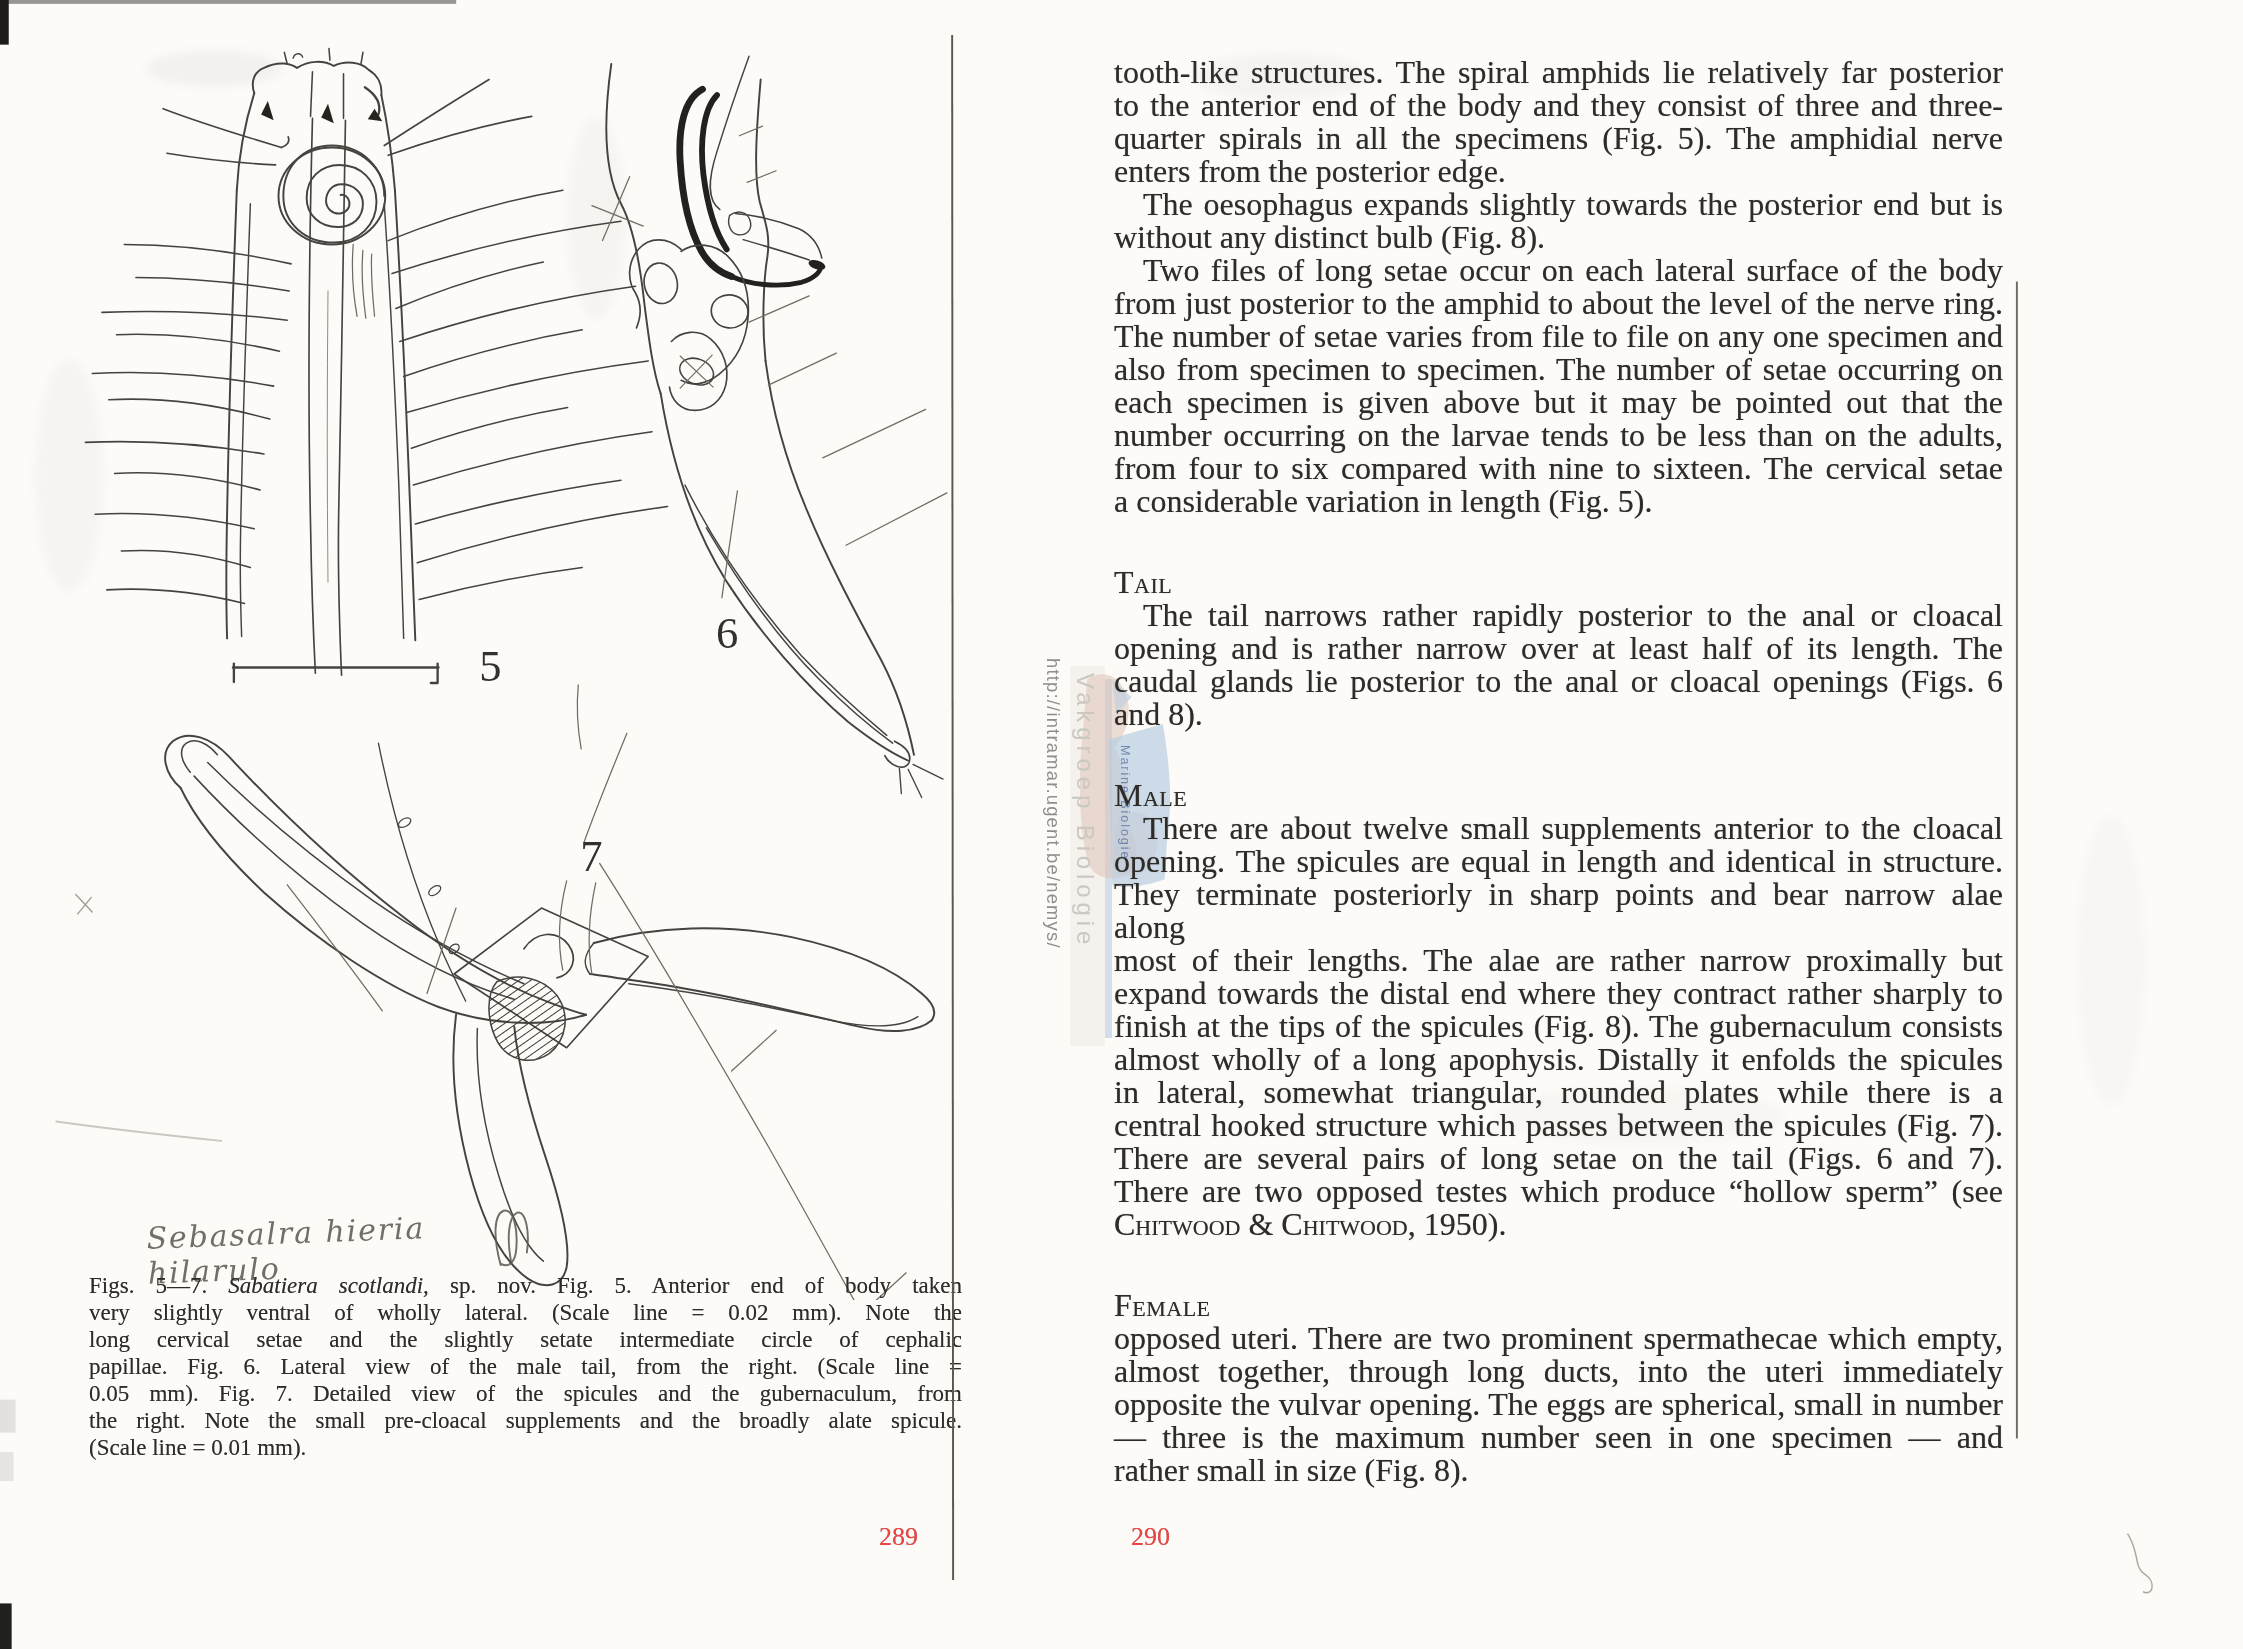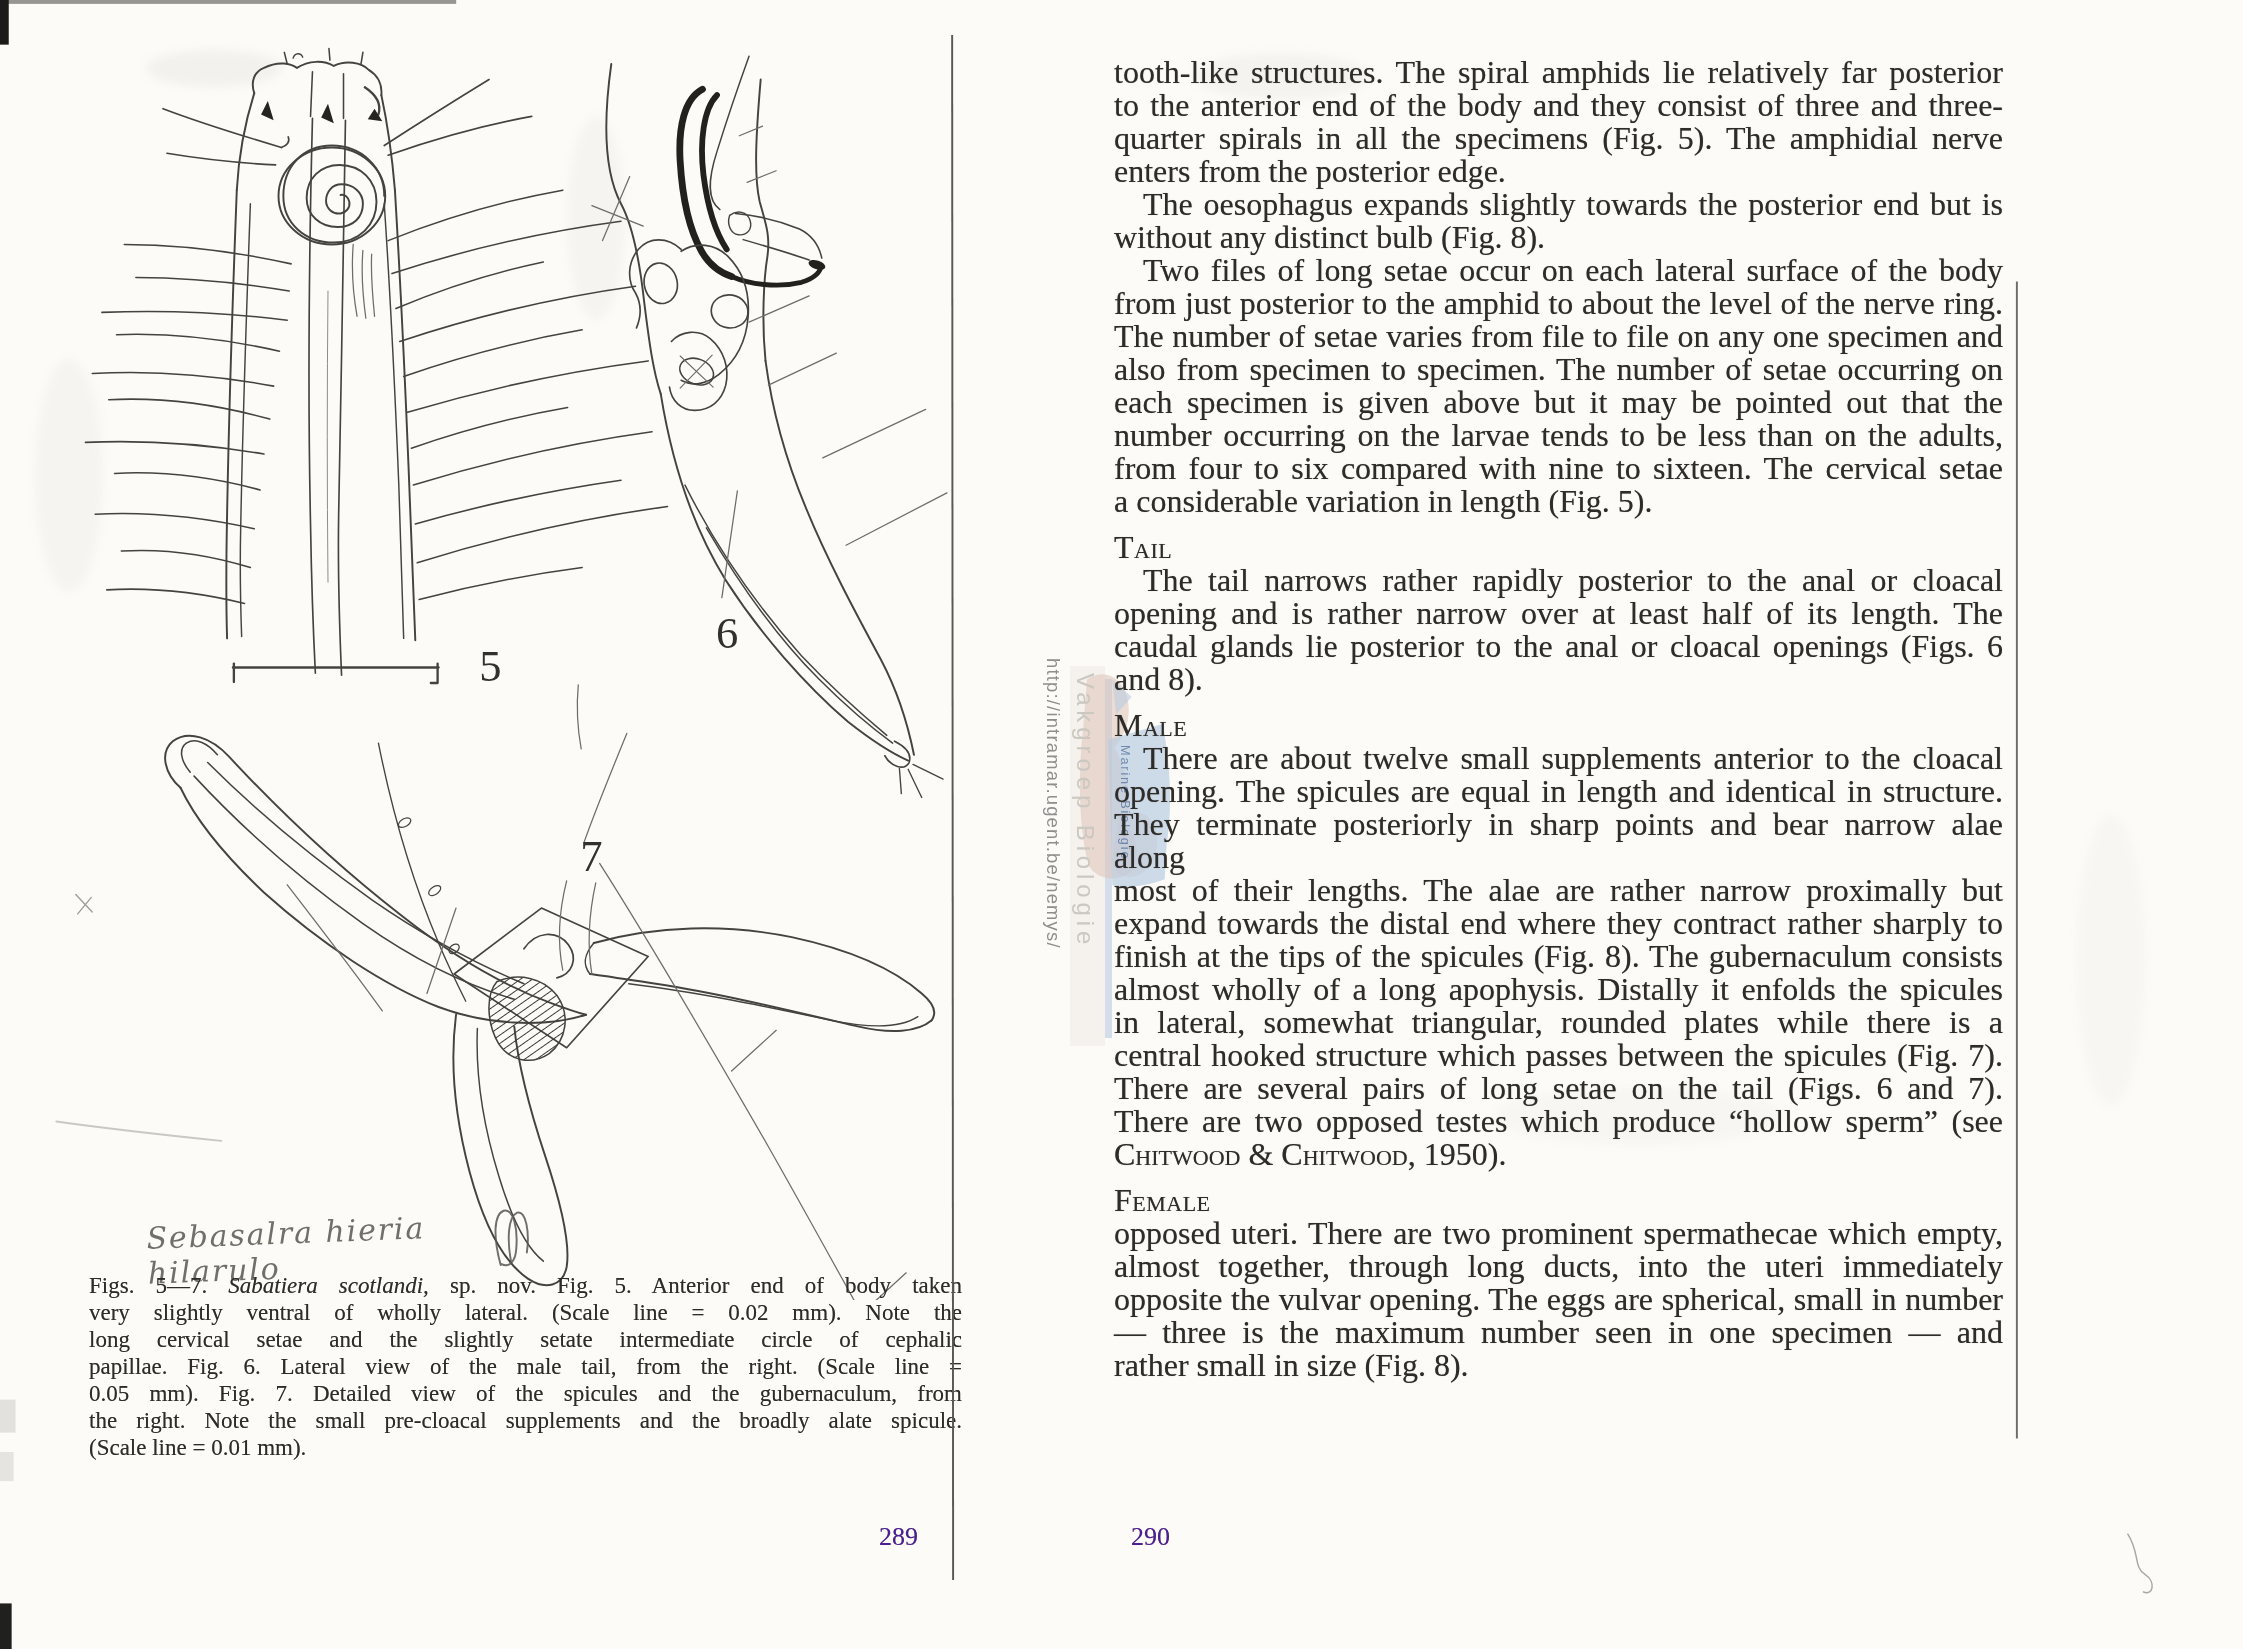--- a/index.html
+++ b/index.html
@@ -7,28 +7,28 @@
   #page{position:relative;width:2244px;height:1650px;background:#fcfbf8;overflow:hidden;
         font-family:"Liberation Serif", serif;color:#2e2c29;}
   
   .blotch{position:absolute;border-radius:50%;filter:blur(4.9px);pointer-events:none;}
   
   #rp-col{position:absolute;left:1114px;top:56px;width:889px;font-size:32px;line-height:33px;
           text-shadow:0 0 0.7px rgba(45,42,38,.55);}
   .jline{text-align:justify;text-align-last:justify;white-space:normal;}
   .jline.last{text-align-last:left;}
   .jline.ind{text-indent:29px;}
-  .heading{margin-top:13px;font-variant-caps:small-caps;letter-spacing:0.5px;text-align:left;}
+  .heading{margin-top:48px;font-variant-caps:small-caps;letter-spacing:0.5px;text-align:left;}
   .sc{font-variant-caps:small-caps;}
   em{font-style:italic;}
   
   #caption{position:absolute;left:89px;top:1272px;width:873px;font-size:23px;line-height:27px;
            text-shadow:0 0 0.6px rgba(45,42,38,.5);}
   
-  .pageno{position:absolute;font-size:26px;color:#4c1d95;text-shadow:0 0 0.6px rgba(45,42,38,.5);}
+  .pageno{position:absolute;font-size:26px;color:#ef4444;text-shadow:0 0 0.6px rgba(45,42,38,.5);}
   #pn-left{left:879px;top:1522px;}
   #pn-right{left:1131px;top:1522px;}
   
   #handwriting{position:absolute;left:147px;top:1213px;width:408px;font-family:"DejaVu Serif",serif;
      font-style:italic;font-size:30px;letter-spacing:1.9px;color:#5a5750;opacity:.85;
      transform:rotate(-2.2deg);}
   
   #wm{position:absolute;left:0;top:0;width:2244px;height:1650px;pointer-events:none;}
   #wm-bar{position:absolute;left:1070px;top:666px;width:35px;height:380px;background:#f4f1ed;opacity:.92;}
   #wm-sliver{position:absolute;left:1105px;top:679px;width:6.8px;height:359px;background:#c9d7e7;opacity:.8;}

